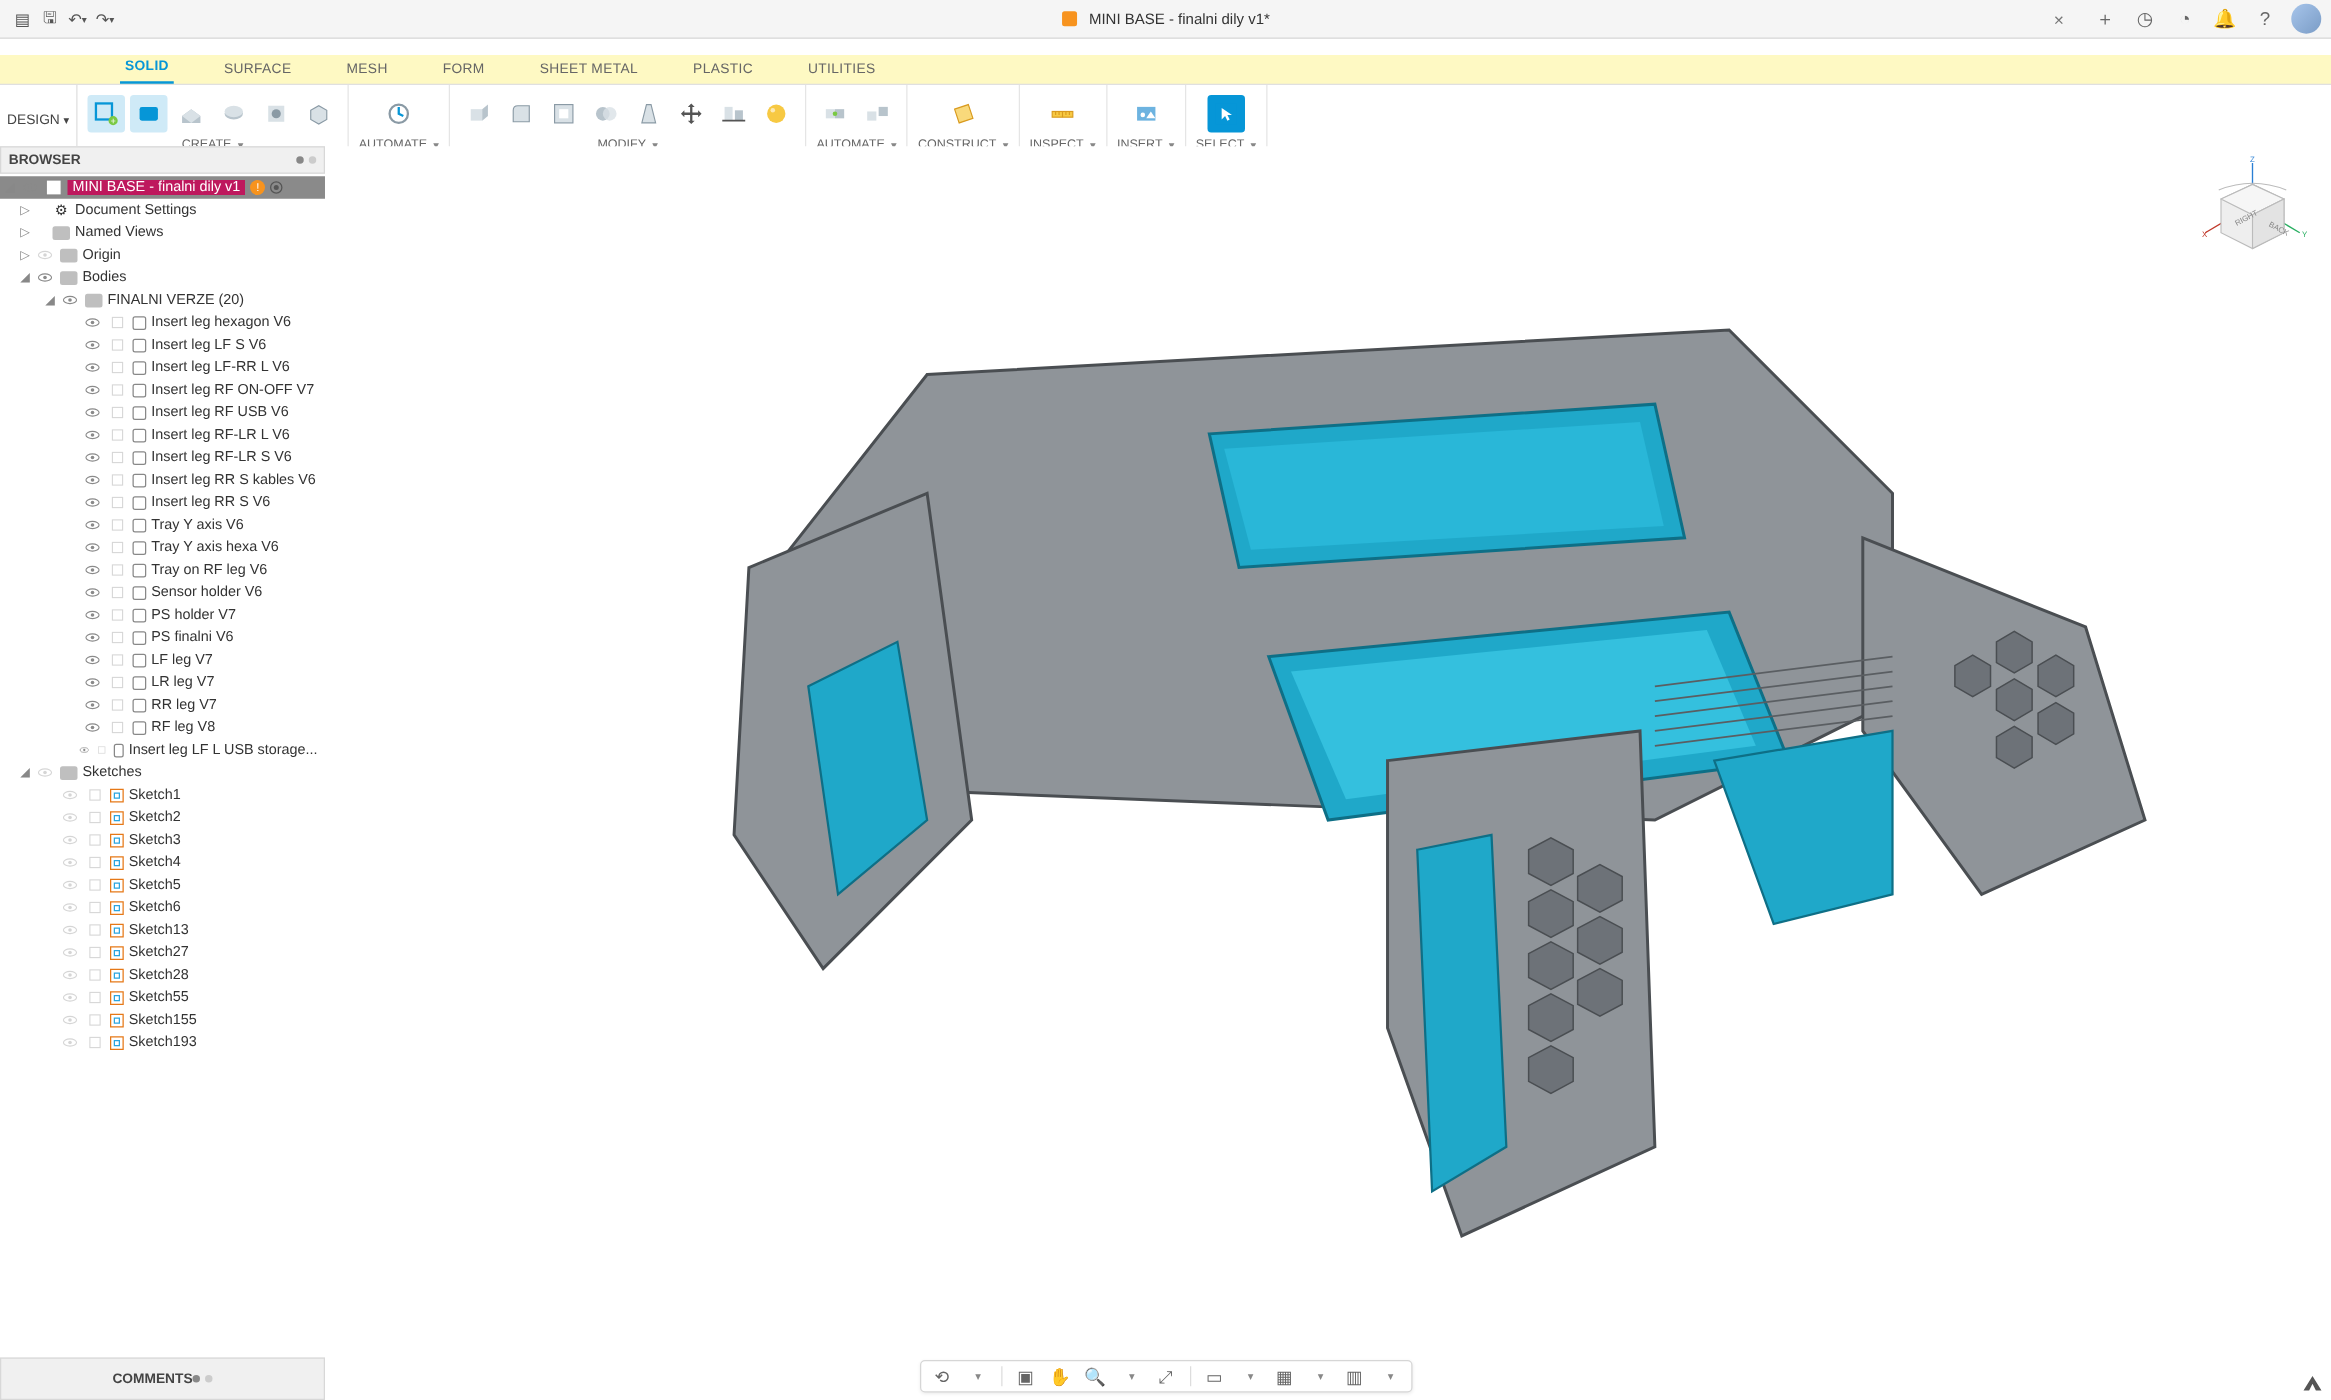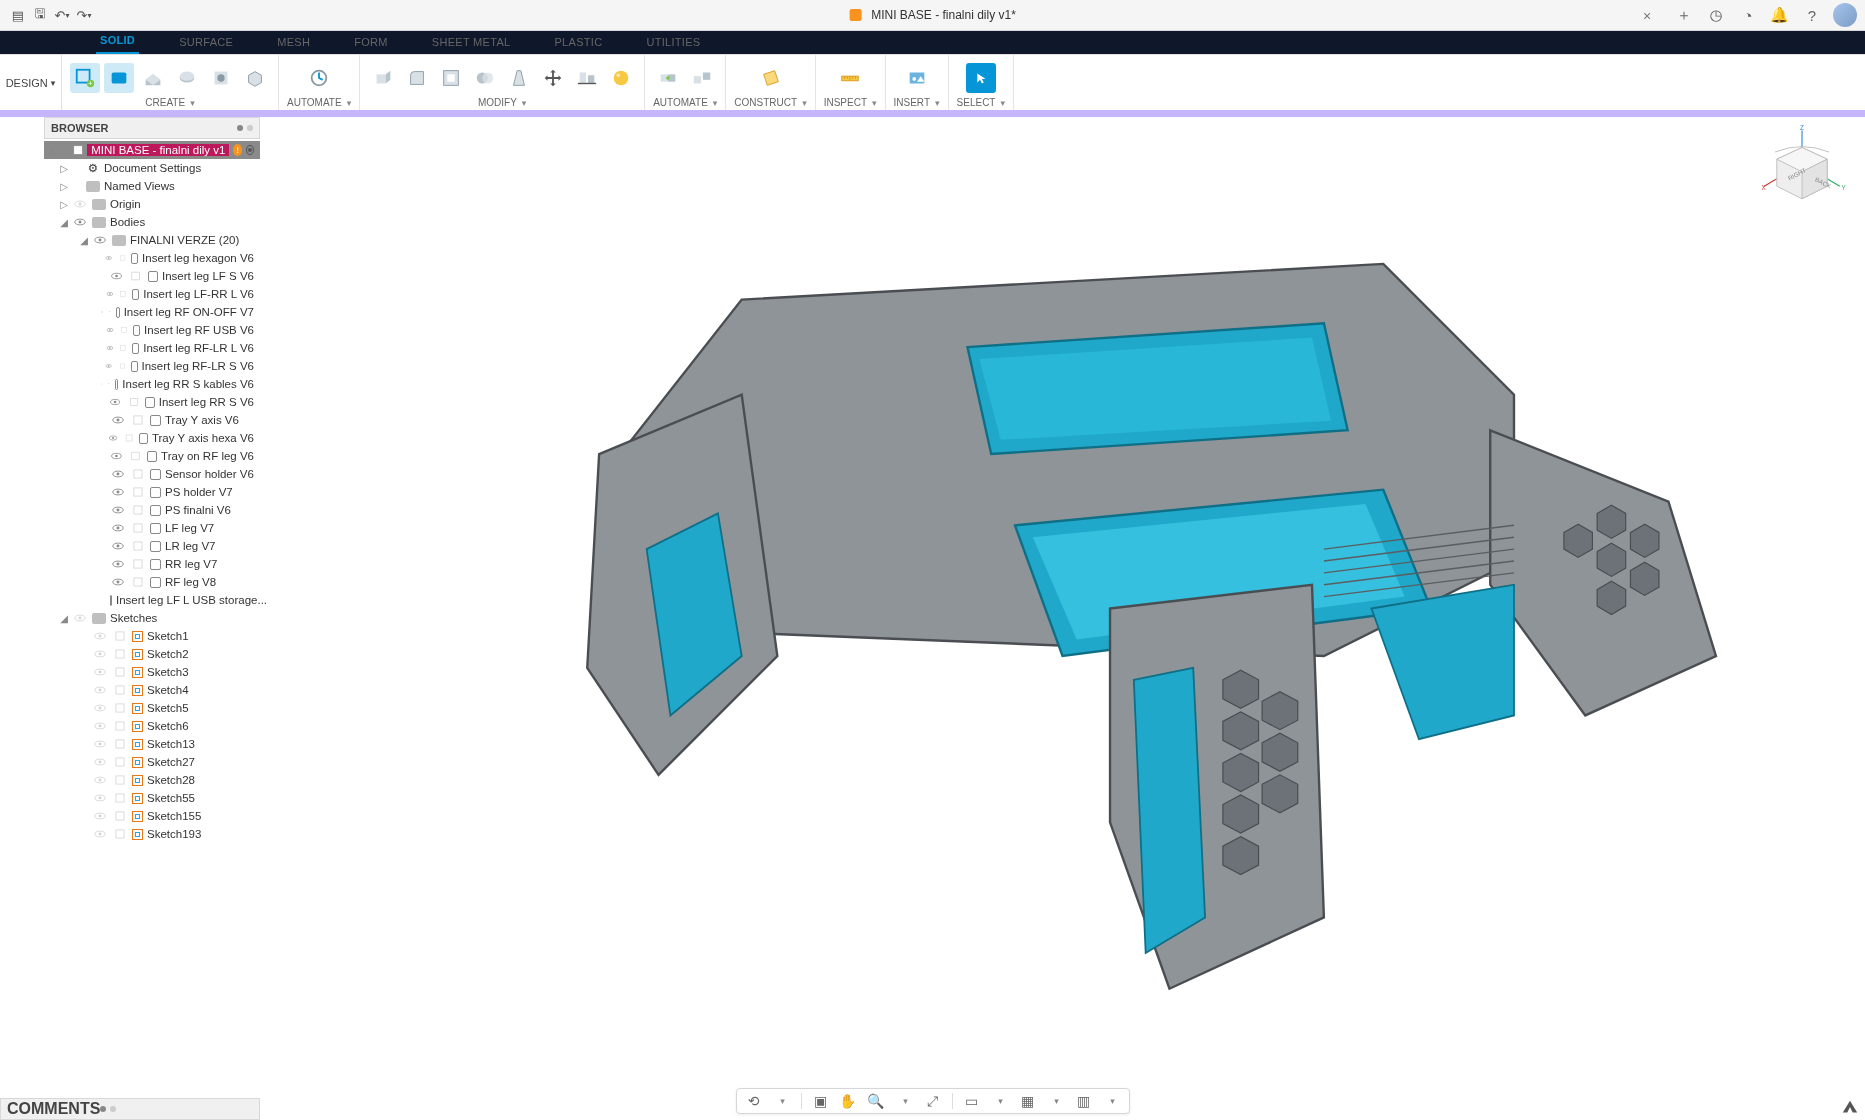--- a/index.html
+++ b/index.html
@@ -10,40 +10,40 @@
 .titlebar .qat { display: flex; align-items: center; gap: 2px; padding-left: 8px; }
 .titlebar .qat .qicon { width: 20px; height: 20px; display: flex; align-items: center; justify-content: center; font-size: 13px; color: #555; cursor: pointer; }
 .titlebar .doc-title { position: absolute; left: 50%; transform: translateX(-50%); display: flex; align-items: center; gap: 10px; font-size: 12px; color: #333; }
 .titlebar .doc-title .cube { width: 12px; height: 12px; background: #f7931e; border-radius: 2px; }
 .titlebar .right { position: absolute; right: 8px; display: flex; align-items: center; gap: 10px; }
 .titlebar .right .ticon { width: 22px; height: 22px; display: flex; align-items: center; justify-content: center; font-size: 15px; color: #666; cursor: pointer; }
 .titlebar .right .avatar { width: 24px; height: 24px; border-radius: 50%; background: linear-gradient(135deg,#a7c5eb,#7a9cc6); }
 .titlebar .close-x { width: 14px; height: 14px; font-size: 14px; color: #777; cursor: pointer; margin-right: 6px; }
 
 
-.ribbon-tabs { height: 24px; background: #0f172a; display: flex; align-items: flex-end; padding-left: 96px; gap: 36px; border-bottom: 1px solid #e0e0e0; }
+.ribbon-tabs { height: 24px; background: #fef9c3; display: flex; align-items: flex-end; padding-left: 96px; gap: 36px; border-bottom: 1px solid #e0e0e0; margin-top: 13px; }
 .ribbon-tabs .rtab { font-size: 11px; color: #666; padding: 4px 4px 6px 4px; cursor: pointer; letter-spacing: .3px; }
 .ribbon-tabs .rtab.active { color: #0696d7; border-bottom: 2px solid #0696d7; font-weight: 600; }
 
 
 .ribbon { height: 62px; background: #fff; border-bottom: 7px solid #c4b5fd; display: flex; align-items: stretch; }
 .ribbon .design-btn { width: 62px; border-right: 1px solid #e0e0e0; display: flex; align-items: center; justify-content: center; font-size: 11px; color: #444; gap: 3px; cursor:pointer; }
 .ribbon .group { border-right: 1px solid #e5e5e5; display: flex; flex-direction: column; align-items: center; justify-content: space-between; padding: 4px 8px 2px 8px; }
 .ribbon .group .icons { display: flex; gap: 4px; align-items: center; flex: 1; }
 .ribbon .group .glabel { font-size: 10px; color: #666; display:flex; align-items:center; gap:3px; }
 .ribbon .tool { width: 30px; height: 30px; display: flex; align-items: center; justify-content: center; border-radius: 3px; cursor: pointer; }
 .ribbon .tool.blue { background: #cfeaf7; }
 .ribbon .tool svg, .ribbon .tool .glyph { width: 22px; height: 22px; }
 .ribbon .select-grp .tool { background:#0696d7; }
 
 
 .workspace { position: absolute; top: 117px; left: 0; right: 0; bottom: 0; background: #ffffff; }
 
 
-.browser { position: absolute; top: 0; left: 0; width: 260px; background: transparent; padding-left: 44px; }
+.browser { position: absolute; top: 0; left: 0; width: 260px; background: transparent; }
 .browser-hdr { height: 22px; background: #f0f0f0; border: 1px solid #d8d8d8; display: flex; align-items: center; padding: 0 6px; font-size: 11px; color: #444; font-weight: 600; justify-content: space-between; }
 .browser-hdr .bullets { display:flex; gap:4px; }
 .browser-hdr .dot { width:6px; height:6px; border-radius:50%; background:#888; }
 .tree { padding: 2px 0 2px 0; font-size: 11.5px; color: #333; }
 .tree .row { display: flex; align-items: center; height: 18px; padding-right: 6px; cursor: pointer; white-space: nowrap; }
 .tree .row .exp { width: 12px; text-align: center; color: #888; font-size: 10px; }
 .tree .row .eye { width: 14px; height: 14px; margin: 0 3px; color:#8a8a8a; }
 .tree .row .ico { width: 14px; height: 14px; margin: 0 4px 0 2px; display:flex; align-items:center; justify-content:center; }
 .tree .row .ico.folder { background:#bfbfbf; border-radius:2px; width:14px; height:11px; }
 .tree .row .ico.body { border:1.5px solid #888; border-radius:2px; width:11px; height:11px; }
@@ -53,21 +53,21 @@
 .tree .row.selected .lbl { background:#be185d; color:#fff; padding:0 4px; }
 .tree .indent-0 { padding-left: 2px; }
 .tree .indent-1 { padding-left: 14px; }
 .tree .indent-2 { padding-left: 34px; }
 .tree .indent-3 { padding-left: 52px; }
 .tree .badge-warn { width:12px; height:12px; border-radius:50%; background:#f7931e; color:#fff; font-size:9px; display:inline-flex; align-items:center; justify-content:center; margin-left:4px;}
 .tree .radio { width:10px; height:10px; border:1.5px solid #555; border-radius:50%; margin-left:4px; display:inline-flex; align-items:center; justify-content:center;}
 .tree .radio .d { width:4px; height:4px; border-radius:50%; background:#555;}
 
 
-.comments { position:absolute; left:0; bottom:0; width:260px; height:22px; background:#f0f0f0; border:1px solid #d8d8d8; display:flex; align-items:center; justify-content:flex-start; padding:4px 6px; font-size:16px; color:#444; font-weight:600;}
+.comments { position:absolute; left:0; bottom:0; width:260px; height:22px; background:#f0f0f0; border:1px solid #d8d8d8; display:flex; align-items:center; justify-content:center; padding:16px 6px; font-size:11px; color:#444; font-weight:600;}
 .comments .bullets { display:flex; gap:4px;}
 .comments .dot{ width:6px;height:6px;border-radius:50%;background:#888;}
 
 
 .viewcube { position:absolute; top:8px; right:18px; width:90px; height:90px; }
 .viewcube svg { width:100%; height:100%; }
 
 
 .navbar { position:absolute; bottom:6px; left:50%; transform:translateX(-50%); height:26px; background:#fff; border:1px solid #d6d6d6; border-radius:4px; display:flex; align-items:center; padding:0 8px; gap:10px; box-shadow:0 1px 3px rgba(0,0,0,.08);}
 .navbar .nicon { width:18px; height:18px; color:#666; font-size:14px; display:flex; align-items:center; justify-content:center; cursor:pointer;}

